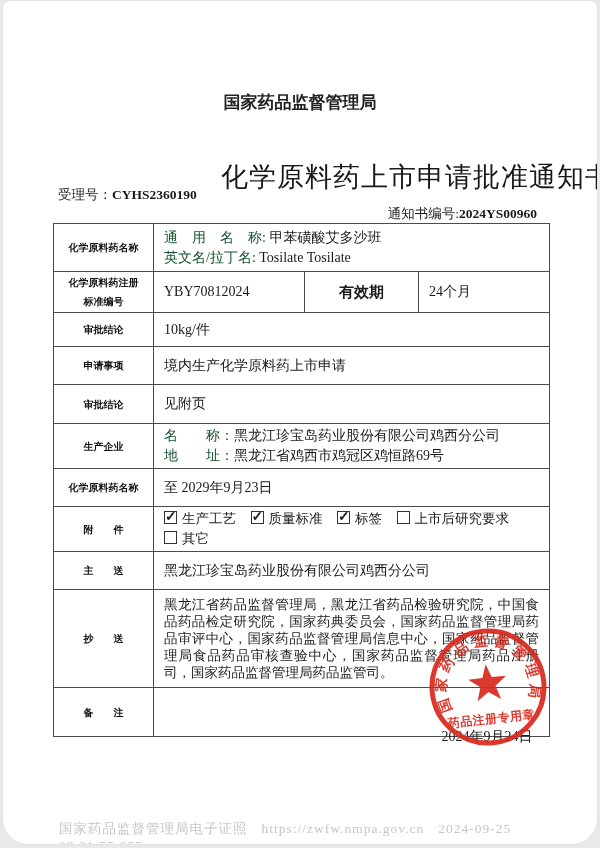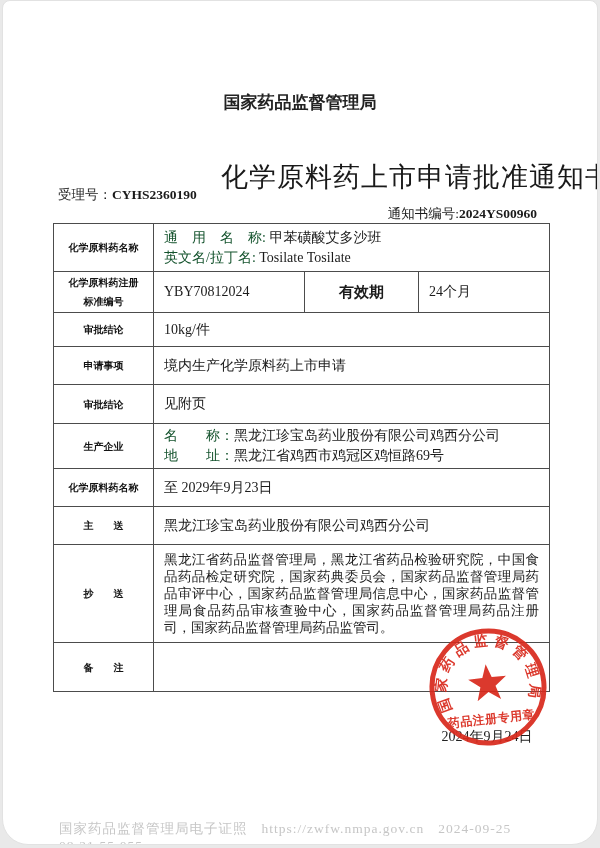--- a/index.html
+++ b/index.html
@@ -90,20 +90,30 @@
         <div><span class="sub-lbl">名　　称：</span><span>黑龙江珍宝岛药业股份有限公司鸡西分公司</span></div>
         <div><span class="sub-lbl">地　　址：</span><span>黑龙江省鸡西市鸡冠区鸡恒路69号</span></div>
       </td>
     </tr>
 
     <tr style="height:38px">
       <td class="lbl">化学原料药名称</td>
       <td class="val" colspan="3">至 2029年9月23日</td>
     </tr>
 
+    <tr style="height:35px">
+      <td class="lbl">附　　件</td>
+      <td class="val" colspan="3">
+        <span class="attach-item"><span class="cb checked"></span><span>生产工艺</span></span>
+        <span class="attach-item"><span class="cb checked"></span><span>质量标准</span></span>
+        <span class="attach-item"><span class="cb checked"></span><span>标签</span></span>
+        <span class="attach-item"><span class="cb"></span><span>上市后研究要求</span></span>
+        <span class="attach-item"><span class="cb"></span><span>其它</span></span>
+      </td>
+    </tr>
 
     <tr style="height:38px">
       <td class="lbl">主　　送</td>
       <td class="val" colspan="3">黑龙江珍宝岛药业股份有限公司鸡西分公司</td>
     </tr>
 
     <tr style="height:70px">
       <td class="lbl">抄　　送</td>
       <td class="cc-val" colspan="3">黑龙江省药品监督管理局，黑龙江省药品检验研究院，中国食品药品检定研究院，国家药典委员会，国家药品监督管理局药品审评中心，国家药品监督管理局信息中心，国家药品监督管理局食品药品审核查验中心，国家药品监督管理局药品注册司，国家药品监督管理局药品监管司。</td>
     </tr>

